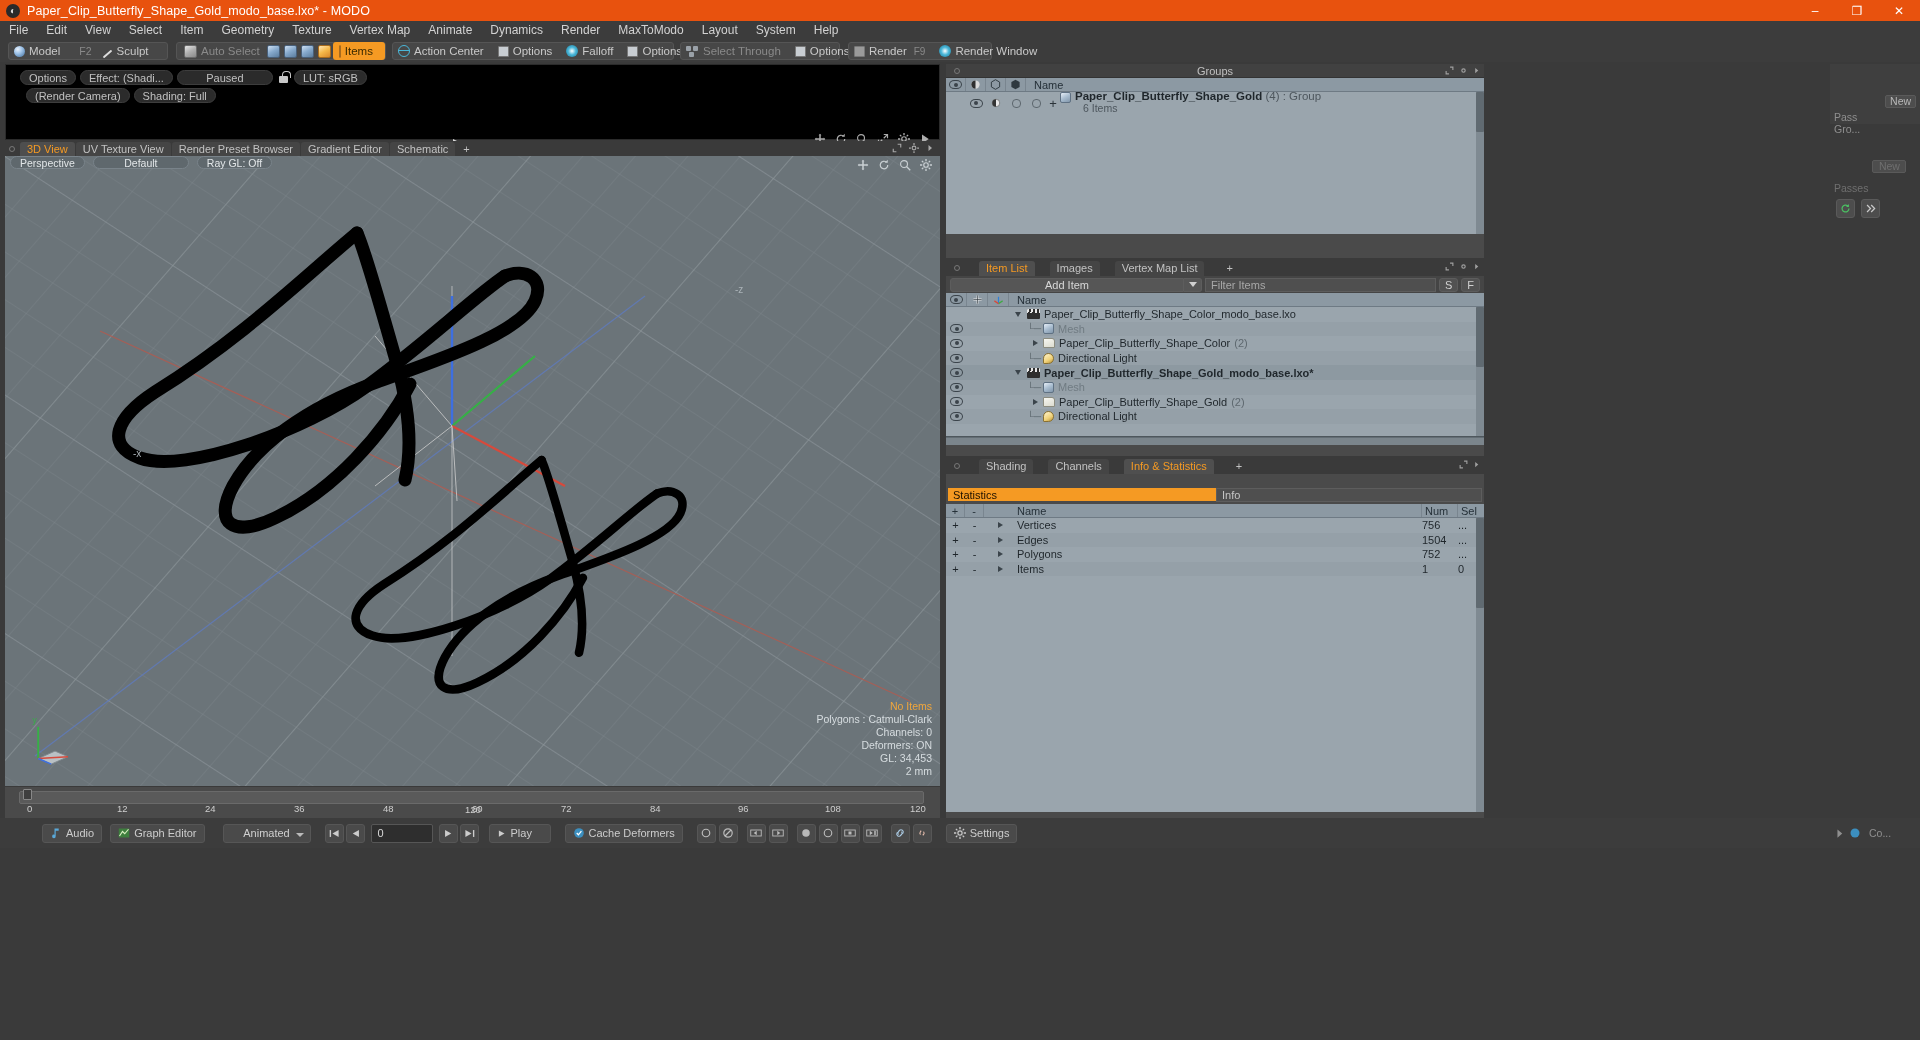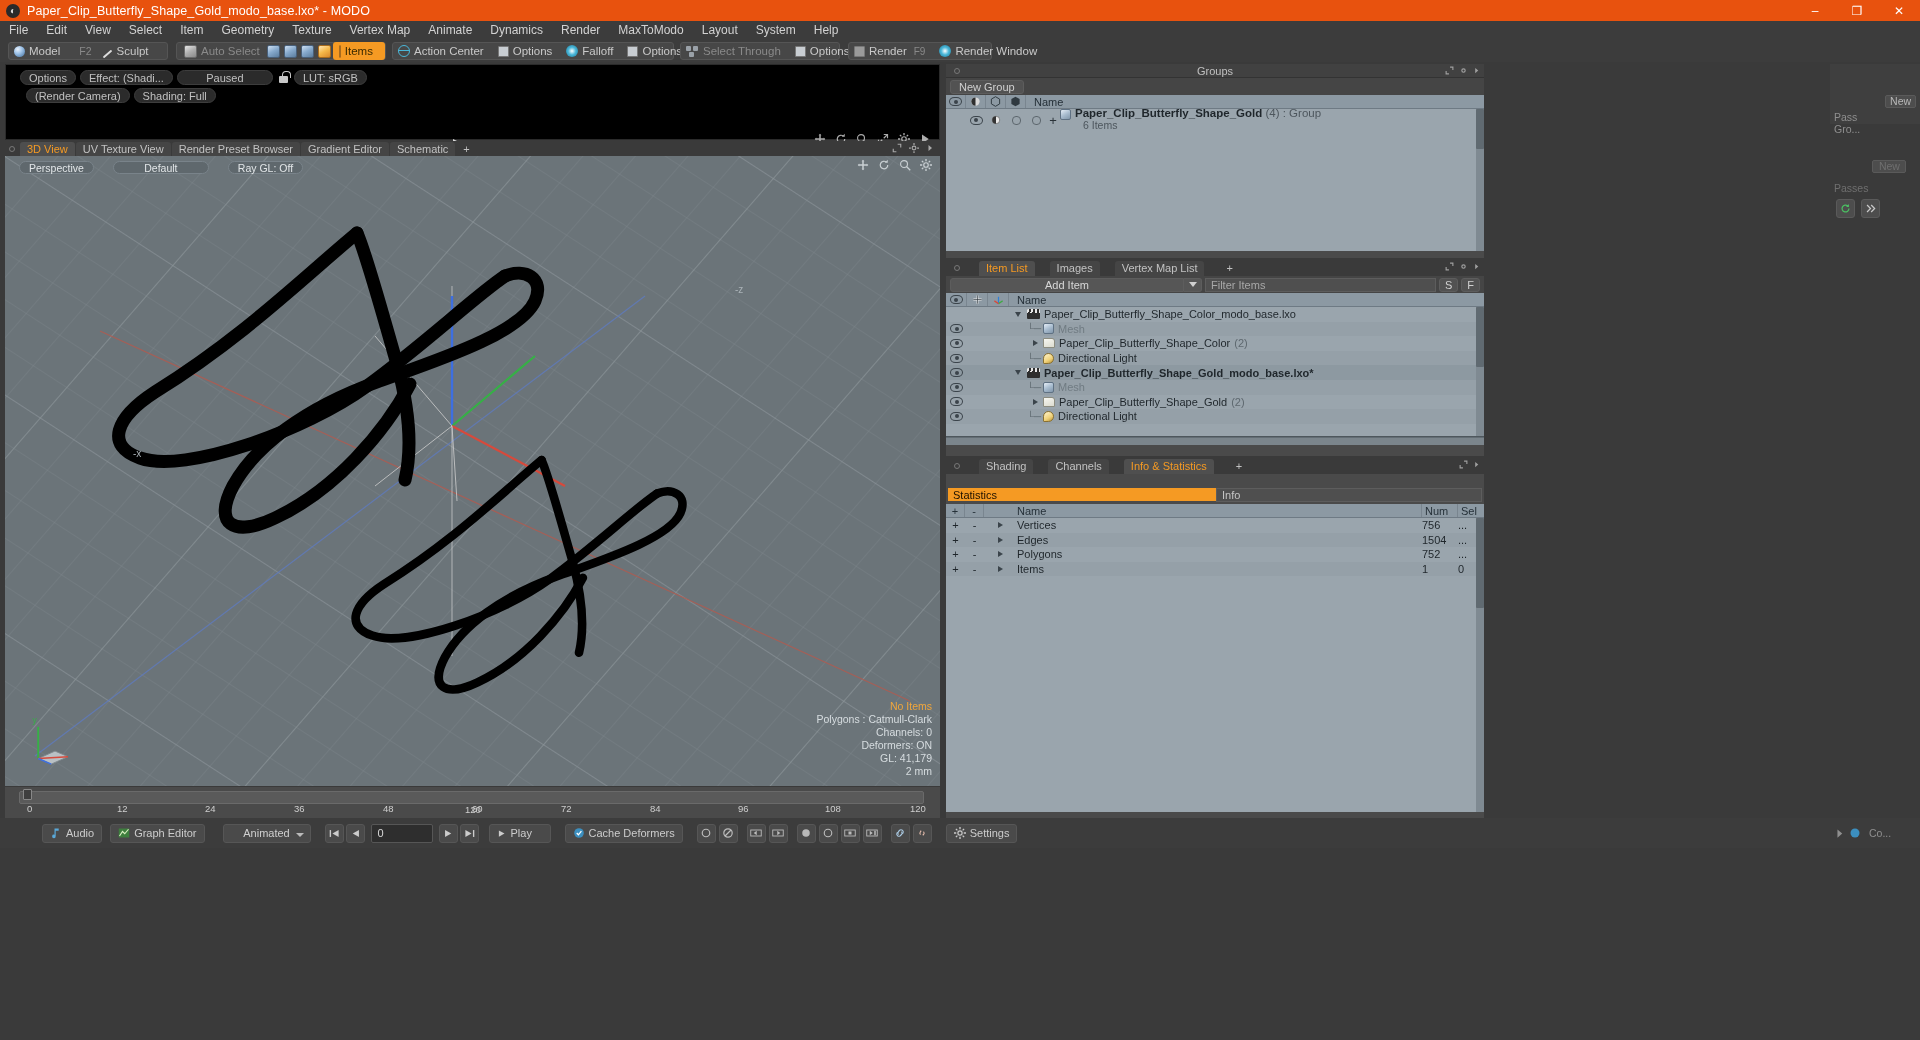--- a/index.html
+++ b/index.html
@@ -138,21 +138,21 @@
   .vtab.active { color:#f59a23; background:#4e4e4e;}
   .vp-corner { position:absolute; right:6px; top:2px; display:flex; gap:7px;}
 
   
   .viewport {
     position:absolute; left:5px; top:156px; width:935px; height:630px;
     background:#6b7479; overflow:hidden;
   }
   .vp-head {
     position:absolute; left:0; top:0; width:100%; height:18px;
-    display:flex; align-items:flex-end; gap:19px; padding-left:14px; z-index:4;
+    display:flex; align-items:flex-start; gap:8px; padding-left:5px; z-index:4;
   }
   .vp-pill {
     height:13px; border-radius:7px; background:#5f686d; border:1px solid #79838a;
     color:#e2e6e8; font-size:10.5px; display:flex;align-items:center;
     padding:0 9px; white-space:nowrap;
   }
   .vp-tools { position:absolute; right:8px; top:3px; display:flex; gap:9px; z-index:4;}
   .vp-info {
     position:absolute; right:8px; bottom:8px; text-align:right;
     font-size:10.5px; color:#d7dde0; line-height:13px; z-index:4;
@@ -582,21 +582,21 @@
           <path d="M8 0v3M8 13v3M0 8h3M13 8h3M2.5 2.5l2 2M11.5 11.5l2 2M13.5 2.5l-2 2M4.5 11.5l-2 2"></path>
         </g>
       </svg>
   </div>
 
   <div class="vp-info">
     <div class="hi">No Items</div>
     <div>Polygons : Catmull-Clark</div>
     <div>Channels: 0</div>
     <div>Deformers: ON</div>
-    <div>GL: 41,179</div>
+    <div>GL: 34,453</div>
     <div>2 mm</div>
   </div>
 
   <svg class="axis-gizmo" viewBox="0 0 60 60">
     <path d="M12 52 L30 44 L44 50 L26 58 Z" fill="#b9c0c4" stroke="#7e868b" stroke-width="1"></path>
     <line x1="12" y1="52" x2="12" y2="18" stroke="#36b046" stroke-width="2"></line>
     <text x="6" y="14" font-size="9" fill="#36b046" font-family="Liberation Sans, sans-serif">y</text>
     <line x1="12" y1="52" x2="44" y2="50" stroke="#d64a3c" stroke-width="1.6"></line>
     <line x1="12" y1="52" x2="26" y2="58" stroke="#3e6fe0" stroke-width="1.6"></line>
   </svg>
@@ -766,23 +766,20 @@
           <path d="M2 9v5h5M14 7V2H9" stroke="#a0a0a0" stroke-width="2" fill="none"></path>
         </svg>
       <svg width="9" height="9" viewBox="0 0 16 16">
           <circle cx="8" cy="8" r="3" stroke="#a0a0a0" stroke-width="2" fill="none"></circle>
         </svg>
       <svg width="7" height="9" viewBox="0 0 16 16">
           <path d="M5 2l7 6-7 6z" fill="#a0a0a0"></path>
         </svg>
     </span>
   </div>
-  <div class="tool-row">
-    <div class="btn-flat">New Group</div>
-  </div>
   <div class="hdr-row">
     <div class="hdr-cell" style="width:20px">
         <span class="eye"></span>
       </div>
     <div class="hdr-cell" style="width:20px">
       <svg width="11" height="11" viewBox="0 0 16 16">
           <circle cx="8" cy="8" r="6" fill="#d9d9d9"></circle>
           <path d="M8 2a6 6 0 0 0 0 12z" fill="#2e2e2e"></path>
         </svg>
     </div>

